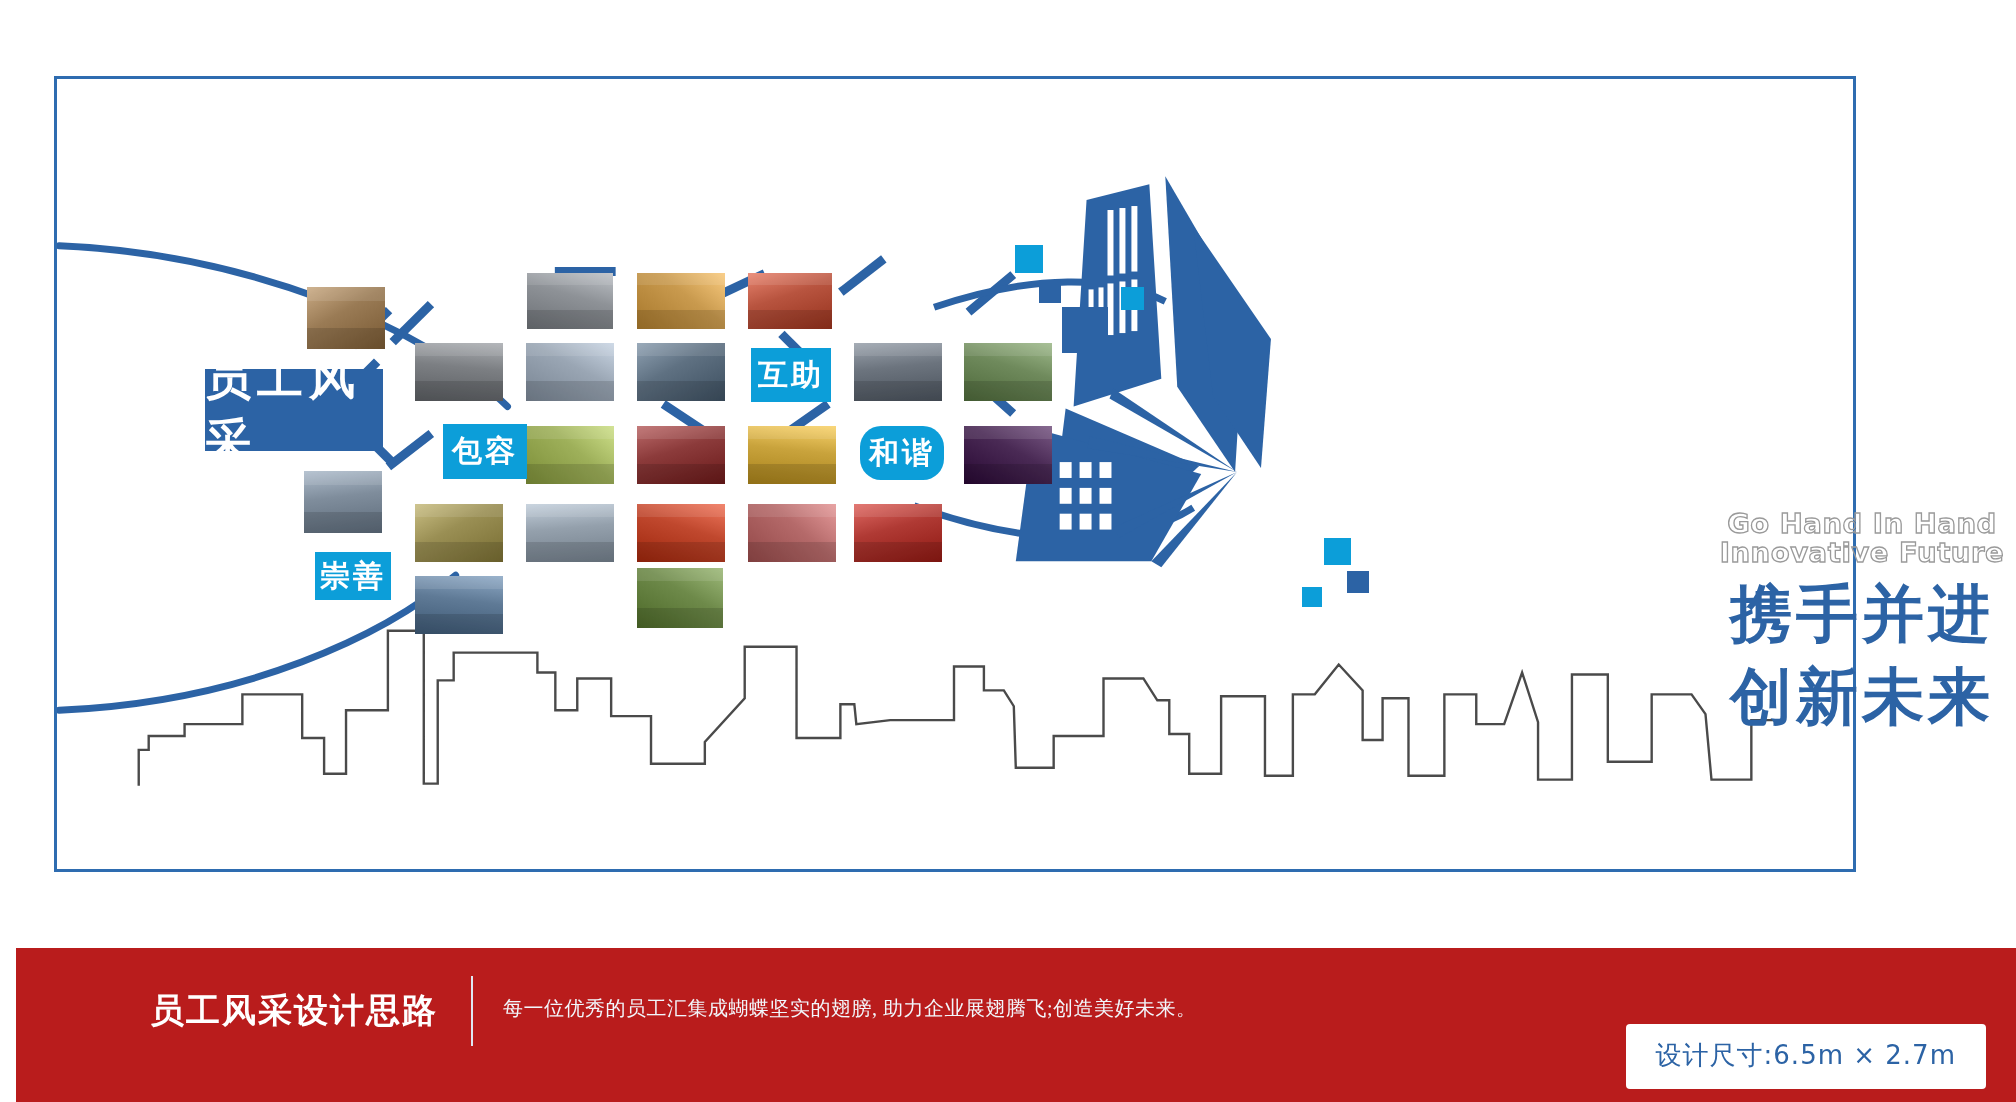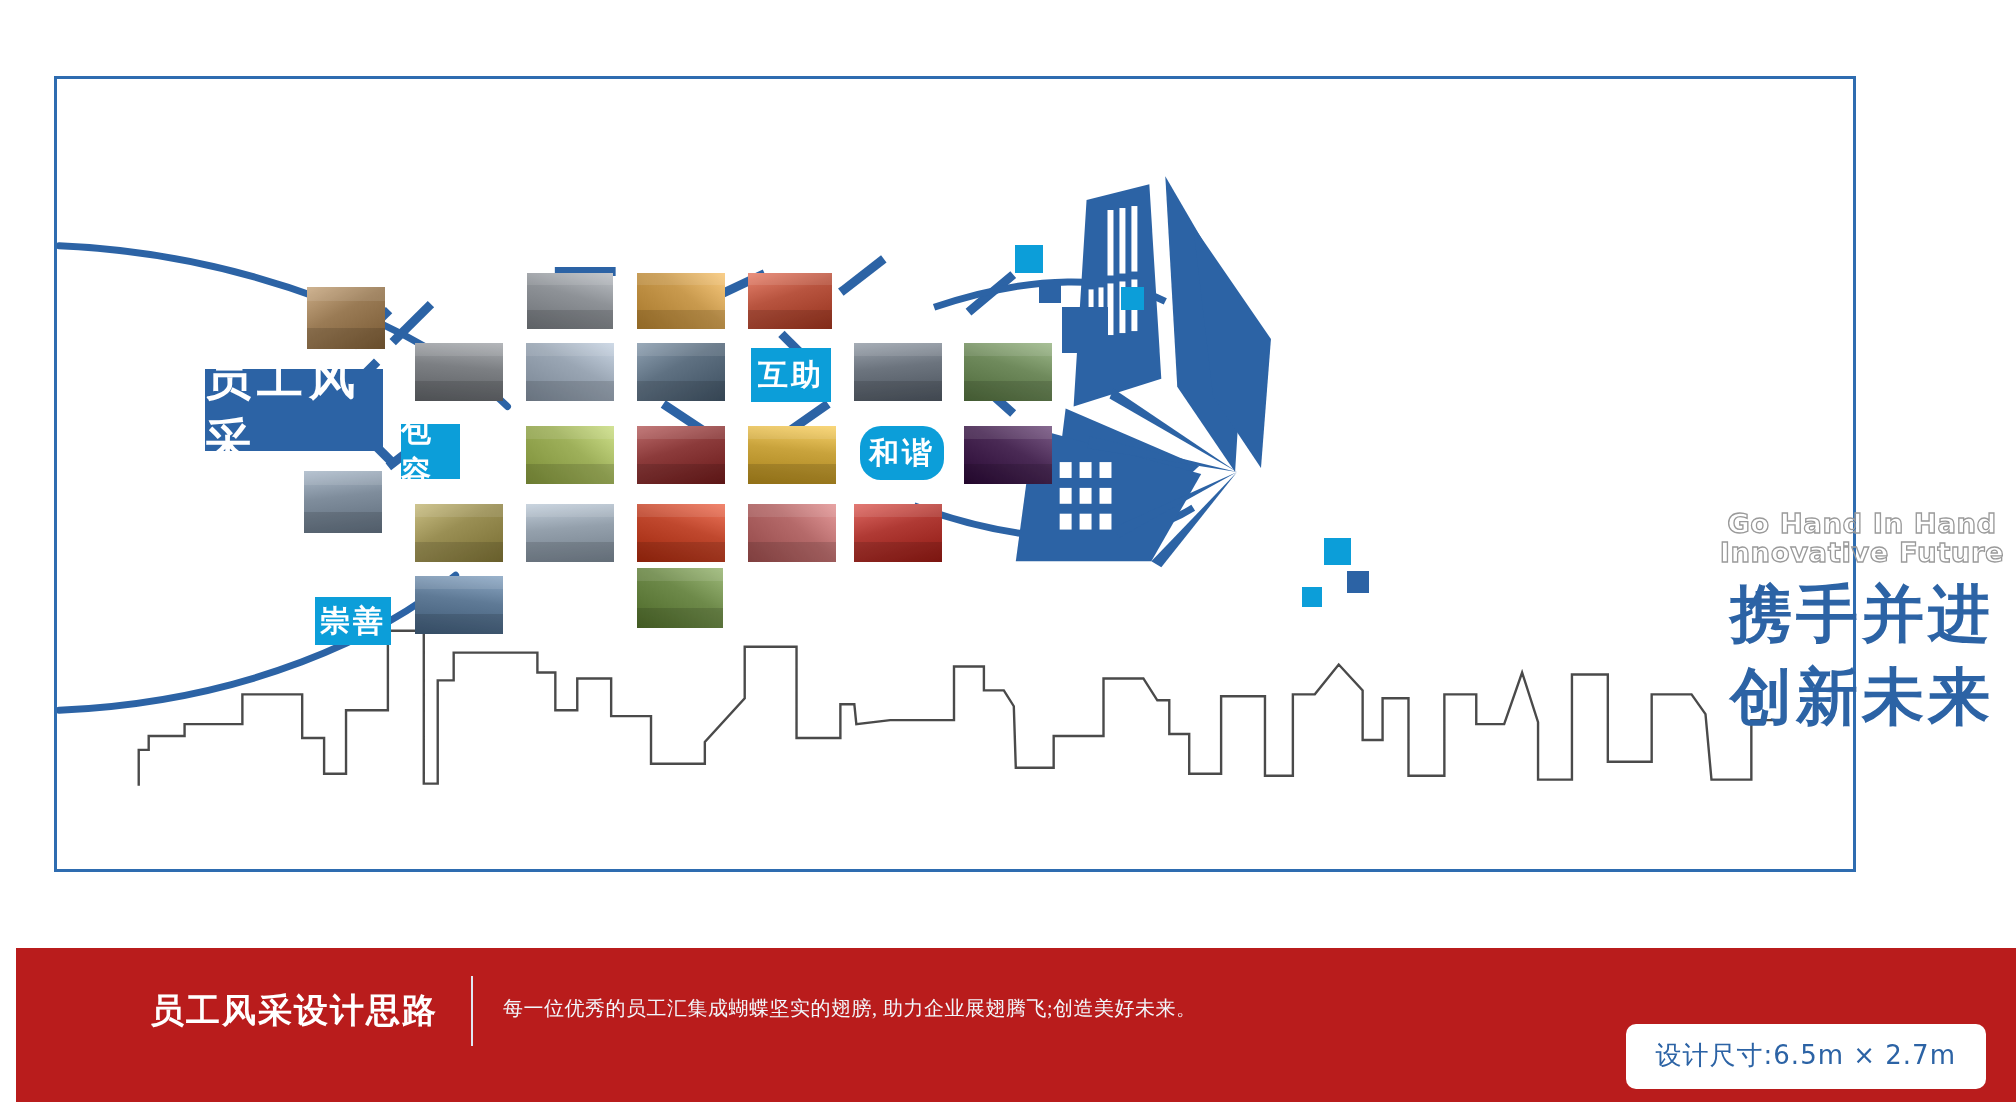--- a/index.html
+++ b/index.html
@@ -57,21 +57,21 @@
   #caption-title{
     position:absolute;left:134px;top:40px;color:#fff;font-weight:bold;font-size:34px;
     letter-spacing:2px;font-family:"DejaVu Sans","Liberation Sans",sans-serif;
   }
   #caption-divider{position:absolute;left:455px;top:28px;width:2px;height:70px;background:#dfe7f2;}
   #caption-text{
     position:absolute;left:487px;top:47px;color:#f2f6fb;font-size:20px;letter-spacing:0.5px;
     font-family:Liberation Serif, serif;
   }
   #size-badge{
-    position:absolute;right:30px;top:1024px;background:#fff;border-radius:10px;
+    position:absolute;right:30px;top:1024px;background:#fff;border-radius:4px;
     padding:14px 30px 16px;color:#2c63a5;font-size:26px;letter-spacing:1px;
     font-family:"DejaVu Sans","Liberation Sans",sans-serif;
   }
 </style>
 </head>
 <body>
 
 <div id="canvas">
 
   <div id="art-frame">
@@ -250,22 +250,22 @@
         <div class="photo" title="蓝衣队列" style="left: 358px; top: 497px; width: 88px; height: 58px;">
           <div class="ph-inner" style="background: linear-gradient(187deg, rgb(143, 170, 198) 0%, rgb(95, 122, 150) 42%, rgb(61, 88, 116) 100%); box-shadow: rgba(0, 0, 0, 0.13) 0px -20px 0px inset, rgba(255, 255, 255, 0.1) 0px 13px 0px inset;"></div>
         </div>
         <div class="photo" title="公园保洁" style="left: 580px; top: 489px; width: 86px; height: 60px;">
           <div class="ph-inner" style="background: linear-gradient(210deg, rgb(158, 186, 122) 0%, rgb(110, 138, 74) 42%, rgb(76, 104, 40) 100%); box-shadow: rgba(0, 0, 0, 0.13) 0px -20px 0px inset, rgba(255, 255, 255, 0.1) 0px 13px 0px inset;"></div>
         </div>
       </div>
 
     <div id="chip-main" class="chip chip-main" style="left: 148px; top: 290px; width: 178px; height: 82px;">员工风采</div>
     <div id="chip-subs">
-        <div class="chip chip-sub" style="left: 344px; top: 345px; width: 59px; height: 55px;">包容</div>
-        <div class="chip chip-sub" style="left: 258px; top: 473px; width: 76px; height: 48px; margin-top: 45px;">崇善</div>
+        <div class="chip chip-sub" style="left: 386px; top: 345px; width: 84px; height: 55px;">包容</div>
+        <div class="chip chip-sub" style="left: 258px; top: 473px; width: 76px; height: 48px;">崇善</div>
         <div class="chip chip-sub" style="left: 694px; top: 269px; width: 80px; height: 54px;">互助</div>
         <div class="chip chip-sub" style="left: 803px; top: 347px; width: 84px; height: 54px; border-radius: 21px;">和谐</div>
       </div>
 
     <div id="slogan">
       <div class="slogan-en">Go Hand In Hand</div>
       <div class="slogan-en">Innovative Future</div>
       <div class="slogan-cn">携手并进</div>
       <div class="slogan-cn">创新未来</div>
     </div>

